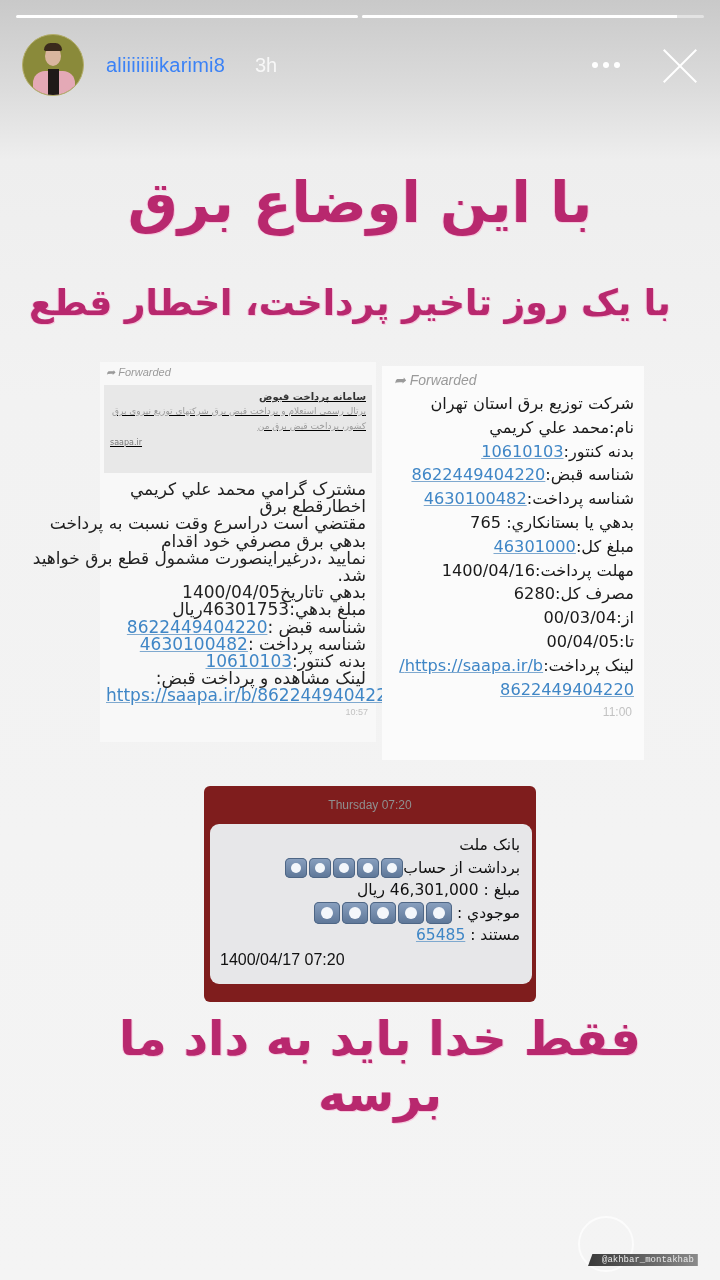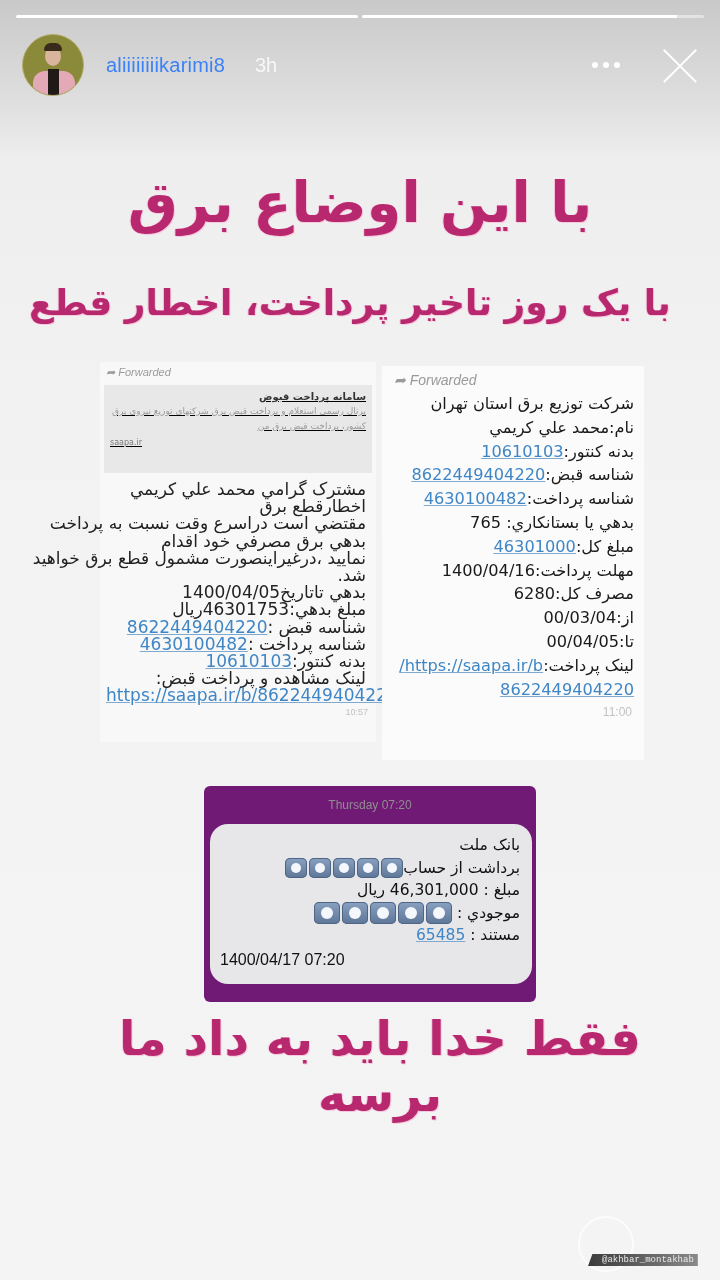--- a/index.html
+++ b/index.html
@@ -51,23 +51,23 @@
   .preview .pl { direction: ltr; font-size: 8px; color: #777; margin-top: 4px; }
   .lines { padding: 8px 10px 0 6px; }
   .left-card .lines { font-size: 17px; line-height: 17.2px; color: #222; }
   .right-card .lines { font-size: 16.2px; line-height: 23.8px; color: #1a1a1a; padding: 4px 10px 0 4px; }
   .ln { white-space: nowrap; }
   .link { color: #3f86c6; text-decoration: underline; text-decoration-color: #7fa9cf; }
   .stamp { direction: ltr; text-align: right; color: #c2c2c2; font-family: "Liberation Sans", sans-serif; }
   .left-card .stamp { font-size: 9px; padding-right: 8px; margin-top: 2px; }
   .right-card .stamp { font-size: 12px; padding-right: 12px; margin-top: 4px; }
   
-  .sms { position: absolute; left: 204px; top: 786px; width: 332px; height: 216px; background: #701a75; border-radius: 6px; }
+  .sms { position: absolute; left: 204px; top: 786px; width: 332px; height: 216px; background: #7f1d1d; border-radius: 6px; }
   .sms .day { position: absolute; top: 12px; left: 0; right: 0; text-align: center; font-family: "Liberation Sans", sans-serif; font-size: 12px; color: #8f8f8f; }
-  .bubble { position: absolute; left: 6px; top: 38px; width: 322px; height: 160px; background: #e7e7e9; border-radius: 18px; direction: rtl; padding: 10px 12px 0 10px; font-size: 15.5px; line-height: 22.5px; color: #111; }
+  .bubble { position: absolute; left: 6px; top: 38px; width: 322px; height: 160px; background: #e7e7e9; border-radius: 9px; direction: rtl; padding: 10px 12px 0 10px; font-size: 15.5px; line-height: 22.5px; color: #111; }
   .keys { display: inline-flex; gap: 2px; vertical-align: middle; direction: ltr; }
   .key { width: 22px; height: 20px; border-radius: 5px; background: linear-gradient(#8aa1c0, #5d7697); display: inline-flex; align-items: center; justify-content: center; box-shadow: inset 0 0 0 1px #4e6685; }
   .key::after { content: ""; width: 10px; height: 10px; border-radius: 50%; background: #f4f7fb; }
   .keys.big .key { width: 26px; height: 22px; }
   .keys.big .key::after { width: 12px; height: 12px; }
   .bubble .date { direction: ltr; text-align: left; font-family: "Liberation Sans", sans-serif; font-size: 16px; margin-top: 2px; }
   
   .watermark { position: absolute; left: 588px; top: 1254px; background: linear-gradient(90deg,#3a3a3a,#8a8a8a); color: #eaeaea; font-family: Liberation Mono, monospace; font-size: 9px; padding: 1px 4px 1px 14px; clip-path: polygon(4% 0, 100% 0, 100% 100%, 0 100%); }
   .wm-circle { position: absolute; left: 578px; top: 1216px; width: 56px; height: 56px; border-radius: 50%; border: 2px solid rgba(255,255,255,0.7); }
 </style>

